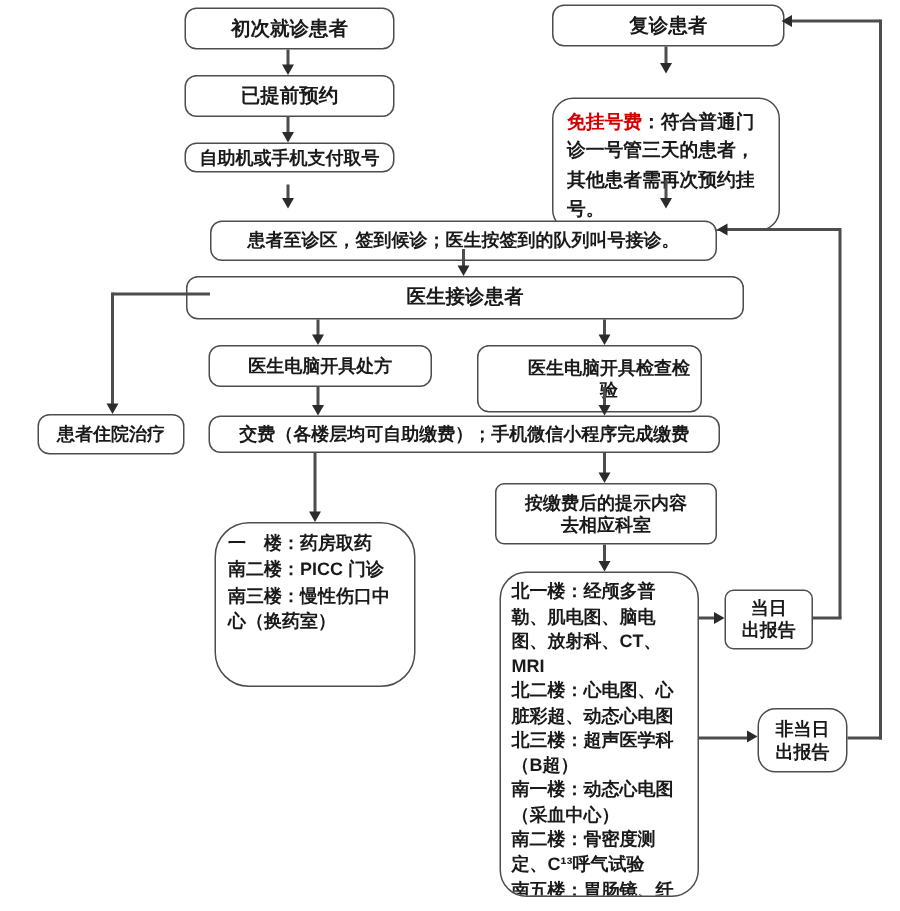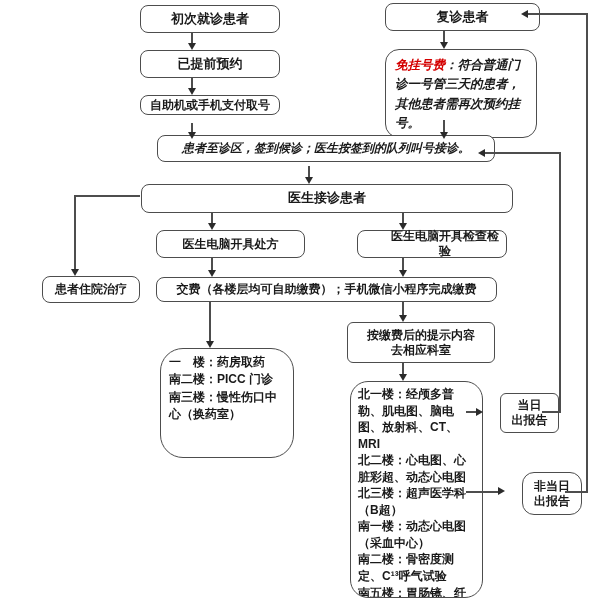--- a/index.html
+++ b/index.html
@@ -6,21 +6,20 @@
   #canvas{
     position:relative;width:600px;height:607px;background:#fff;
     font-family:"Liberation Sans", sans-serif;color:#1a1a1a;overflow:hidden;
   }
   .node{
     position:absolute;box-sizing:border-box;background:#fff;
     border:1.6px solid #4d4d4d;border-radius:8px;
     display:flex;align-items:center;justify-content:center;
     font-size:13px;font-weight:600;text-align:center;line-height:1.25;
     padding:2px 4px;
-    margin-left:17px;
   }
   .node.col{flex-direction:column;}
   .node.list{
     display:block;text-align:left;border-radius:18px;
     font-size:12px;line-height:1.45;padding:5px 8px;overflow:hidden;
   }
   .node.note{
     display:block;text-align:left;border-radius:14px;
     font-size:12.5px;line-height:1.55;padding:6px 9px;
   }
@@ -48,37 +47,37 @@
   </div>
 
   <div class="node" style="left:123px;top:50px;width:140px;height:28px;">
     <span>已提前预约</span>
   </div>
 
   <div class="node small" style="left:123px;top:95px;width:140px;height:20px;">
     <span>自助机或手机支付取号</span>
   </div>
 
-  <div class="node note" style="left:368px;top:49px;width:152px;height:89px;font-style:italic;">
+  <div class="node note" style="left:368px;top:65px;width:152px;height:89px;">
     <span class="red">免挂号费</span><span>：符合普通门诊一号管三天的患者，其他患者需再次预约挂号。</span>
   </div>
 
-  <div class="node small" style="left:140px;top:135px;width:338px;height:27px;font-style:italic;">
+  <div class="node small" style="left:140px;top:147px;width:338px;height:27px;">
     <span>患者至诊区，签到候诊；医生按签到的队列叫号接诊。</span>
   </div>
 
   <div class="node" style="left:124px;top:184px;width:372px;height:29px;text-align:center;">
     <span>医生接诊患者</span>
   </div>
 
   <div class="node small" style="left:139px;top:230px;width:149px;height:28px;">
     <span>医生电脑开具处方</span>
   </div>
 
-  <div class="node small" style="left:340px;top:230px;width:150px;height:28px;padding-left:30px;">
+  <div class="node small" style="left:318px;top:230px;width:150px;height:45px;padding-left:30px;">
     <span>医生电脑开具检查检验</span>
   </div>
 
   <div class="node small" style="left:25px;top:276px;width:98px;height:27px;">
     <span>患者住院治疗</span>
   </div>
 
   <div class="node small" style="left:139px;top:277px;width:341px;height:25px;">
     <span>交费（各楼层均可自助缴费）；手机微信小程序完成缴费</span>
   </div>

